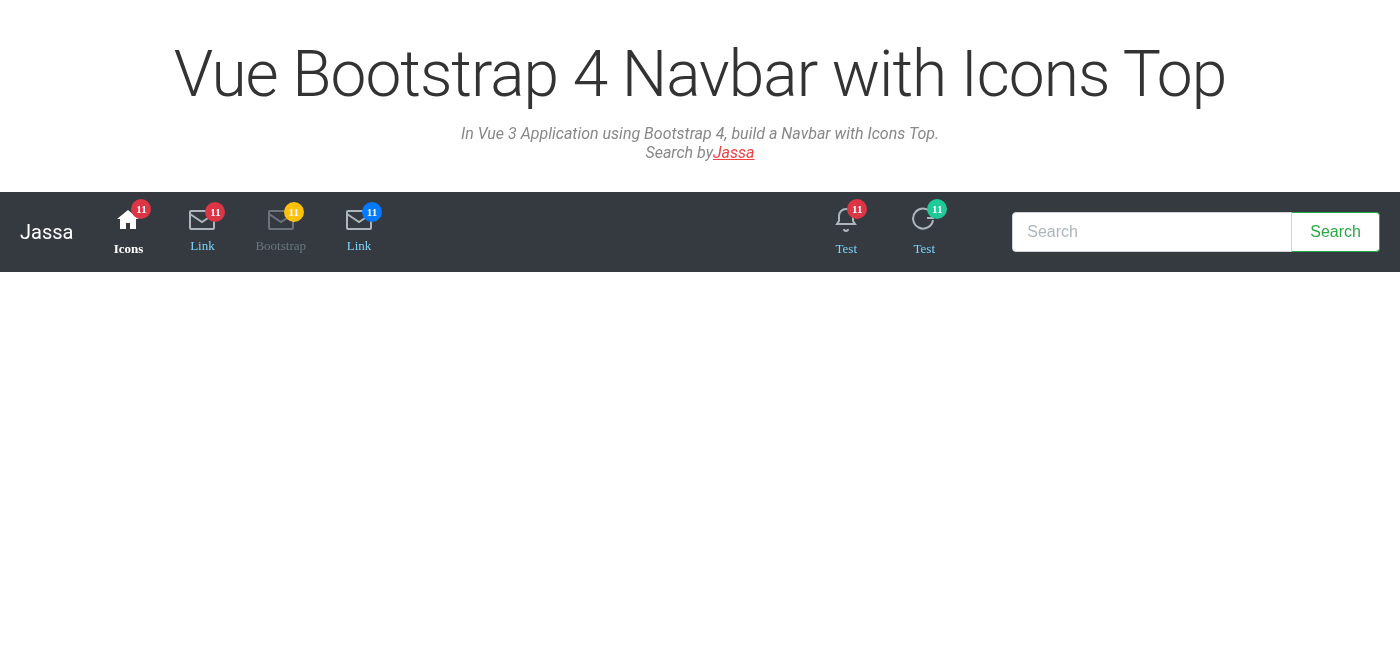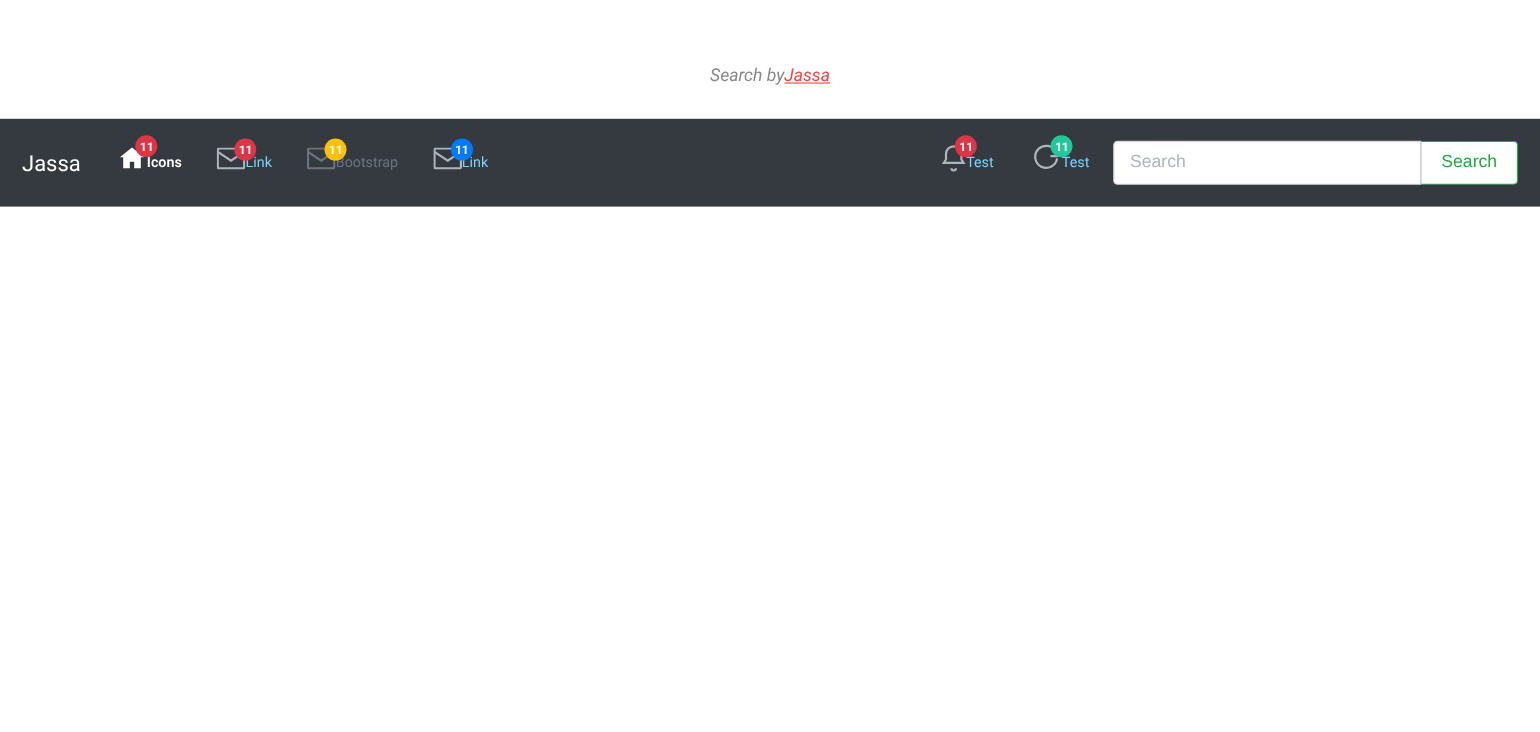--- a/index.html
+++ b/index.html
@@ -52,25 +52,26 @@
       display: flex;
       align-items: center;
       list-style: none;
       flex: 1;
       gap: 4px;
     }
 
     .nav-item {
       position: relative;
       display: flex;
-      flex-direction: row;
+      flex-direction: column;
       align-items: center;
       padding: 6px 14px;
       cursor: pointer;
       min-width: 70px;
+      font-family: Liberation Serif, serif;
     }
 
     .nav-item .icon-wrap {
       position: relative;
       display: inline-block;
       margin-bottom: 4px;
     }
 
     .nav-item .badge {
       position: absolute;
@@ -138,20 +139,21 @@
       border-radius: 0 4px 4px 0;
       color: #28a745;
       font-size: 16px;
       cursor: pointer;
       white-space: nowrap;
     }
 
     .search-group {
       display: flex;
       align-items: center;
+      margin-left: 45px;
     }
 
     
     .house-icon {
       width: 26px;
       height: 26px;
     }
 
     
     .envelope-icon {
@@ -168,22 +170,23 @@
     
     .refresh-icon {
       width: 26px;
       height: 26px;
     }
   </style>
 </head>
 <body>
 
 <div class="page-header">
+  <h1 class="page-title">Vue Bootstrap 4 Navbar with Icons Top</h1>
   <p class="page-subtitle">
-    <br>
+    <span>In Vue 3 Application using Bootstrap 4, build a Navbar with Icons Top.</span><br>
     <span>Search by</span><a href="#">Jassa</a>
   </p>
 </div>
 
 <nav class="navbar">
   <a class="navbar-brand">Jassa</a>
 
   <ul class="navbar-nav">
 
     <li class="nav-item active">

